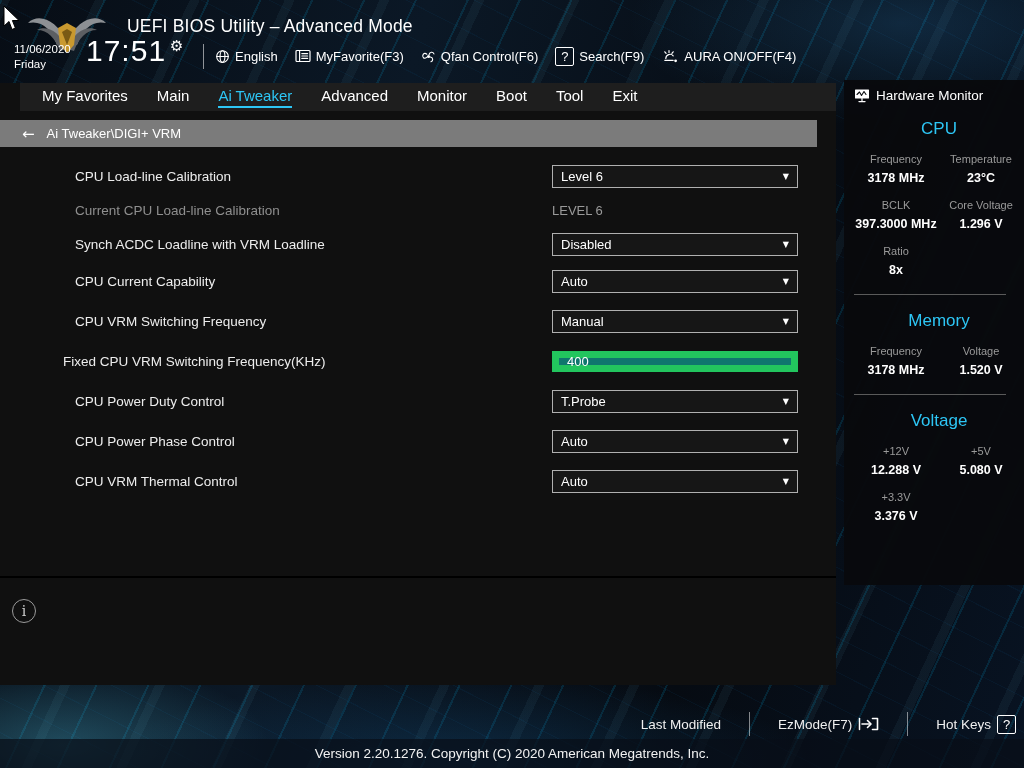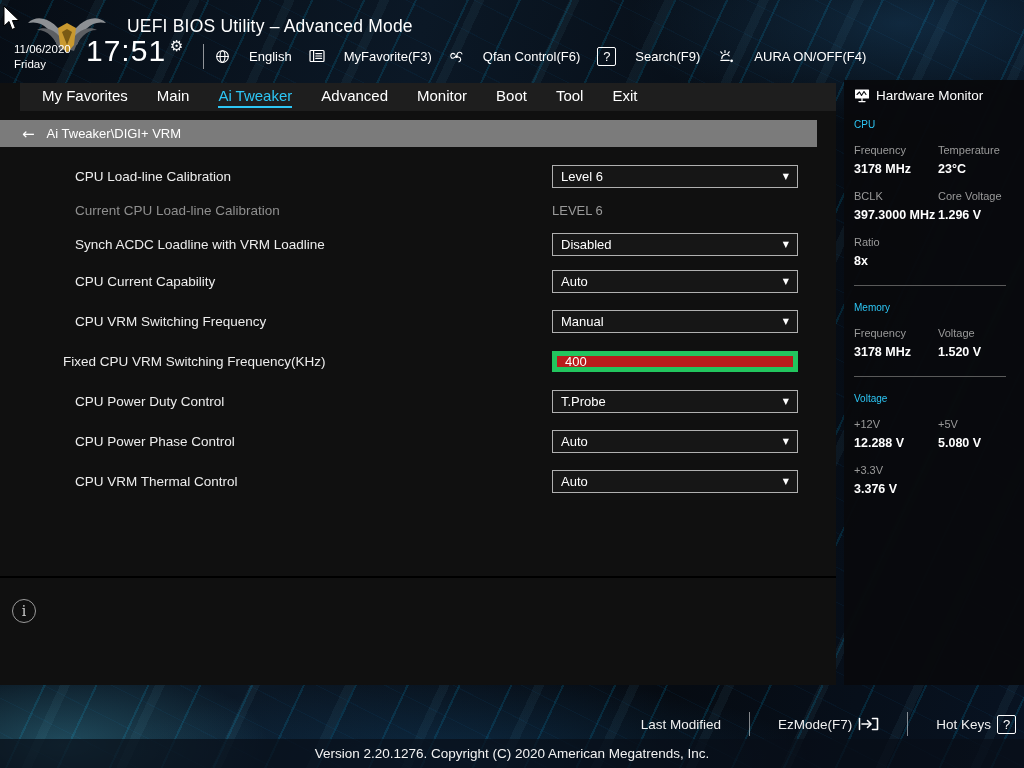--- a/index.html
+++ b/index.html
@@ -31,21 +31,21 @@
   .icon svg{stroke:#fff;fill:none;stroke-width:1.2;stroke-linecap:round;stroke-linejoin:round;display:block;}
   
   .top-header{position:absolute;left:0;top:0;width:1024px;height:80px;color:#fff;}
   .logo{position:absolute;left:24px;top:5px;width:86px;height:68px;}
   .app-title{position:absolute;left:127px;top:16px;font-size:17.5px;color:#fff;letter-spacing:0.2px;}
   .date-block{position:absolute;left:14px;top:42px;font-size:11.5px;line-height:1.3;}
   .time{position:absolute;left:86px;top:34px;font-size:30px;letter-spacing:1px;}
   .gear{position:absolute;left:170px;top:37px;font-size:15px;font-family:"DejaVu Sans",sans-serif;}
   .hdr-sep{position:absolute;left:203px;top:44px;width:1px;height:25px;background:rgba(255,255,255,0.55);}
   .hdr-menu{position:absolute;left:215px;top:43px;height:26px;display:flex;align-items:center;gap:17px;}
-  .hdr-item{display:flex;align-items:center;gap:19px;font-size:13px;white-space:nowrap;cursor:default;}
+  .hdr-item{display:flex;align-items:center;gap:5px;font-size:13px;white-space:nowrap;cursor:default;}
   .boxed-q{display:inline-flex;align-items:center;justify-content:center;border:1.5px solid #fff;
            border-radius:2px;width:19px;height:19px;font-size:13px;color:#fff;}
   
   .content{position:absolute;left:0;top:83px;width:836px;height:602px;background:var(--panel);}
   .nav-strip{position:absolute;left:20px;top:0;width:816px;height:28px;background:var(--navstrip);
              display:flex;align-items:center;padding-left:22px;gap:29px;}
   .tab{color:#fff;font-size:15px;padding-bottom:2px;border-bottom:2px solid transparent;cursor:pointer;white-space:nowrap;}
   .tab.active{color:var(--accent);border-bottom-color:var(--accent);}
   .breadcrumb{position:absolute;left:0;top:37px;width:817px;height:27px;background:var(--crumb);
               display:flex;align-items:center;color:#fff;font-size:13px;}
@@ -53,32 +53,32 @@
   .settings{position:absolute;left:0;top:76px;width:836px;}
   .setting-row{position:relative;height:40px;display:flex;align-items:center;}
   .setting-row.tight{height:34px;}
   .row-label{margin-left:75px;font-size:13.5px;color:#ededed;}
   .setting-row.indent .row-label{margin-left:63px;}
   .setting-row.readonly .row-label{color:#8f8f8f;}
   .control{position:absolute;left:552px;width:246px;}
   .dropdown{height:23px;border:1px solid #b0b0b0;background:#161616;color:#fff;font-size:13px;
             display:flex;align-items:center;justify-content:space-between;padding:0 8px;cursor:pointer;}
   .dd-caret{font-size:8px;font-family:"DejaVu Sans",sans-serif;color:#fff;}
-  .input-box{height:21px;border:5px solid #22c55e;background:#b91c1c;color:#fff;font-size:13px;
+  .input-box{height:21px;border:7px solid #22c55e;background:#0f766e;color:#fff;font-size:13px;
              display:flex;align-items:center;padding:0 8px;}
   .readonly-text{color:#9a9a9a;font-size:13px;}
   .divider-line{position:absolute;left:0;top:493px;width:836px;border-top:2px solid #000;}
   .info-circle{position:absolute;left:12px;top:516px;width:24px;height:24px;border:1px solid #9a9a9a;
                border-radius:50%;color:#cfcfcf;display:flex;align-items:center;justify-content:center;
                font-family:"DejaVu Serif",serif;font-size:14px;}
   
-  .sidebar{position:absolute;left:844px;top:80px;width:180px;height:605px;background:rgba(8,9,13,0.96);
-           padding:8px 0 0 10px;}
+  .sidebar{position:absolute;left:844px;top:80px;width:180px;height:505px;background:rgba(8,9,13,0.96);
+           padding:8px 0 0 10px;text-align:center;}
   .hm-header{display:flex;align-items:center;gap:5px;color:#fff;font-size:13.5px;}
-  .hm-section-title{color:var(--accent);font-size:10px;margin-top:16px;}
+  .hm-section-title{color:var(--accent);font-size:17px;margin-top:16px;}
   .hm-row{display:grid;grid-template-columns:84px 86px;margin-top:14px;}
   .hm-label{font-size:11px;color:var(--graytxt);margin-bottom:6px;}
   .hm-value{font-size:12.5px;color:#fff;font-weight:bold;}
   .hm-divider{width:152px;border-top:1px solid #5a5a5a;margin-top:17px;}
   
   .footer-actions{position:absolute;top:710px;right:8px;height:28px;display:flex;align-items:center;
                   gap:28px;color:#f0f0f0;font-size:13.5px;}
   .footer-item{display:flex;align-items:center;gap:6px;cursor:pointer;white-space:nowrap;}
   .vsep{width:1px;height:24px;background:rgba(255,255,255,0.5);}
   .version-band{position:absolute;left:0;top:739px;width:1024px;height:29px;

